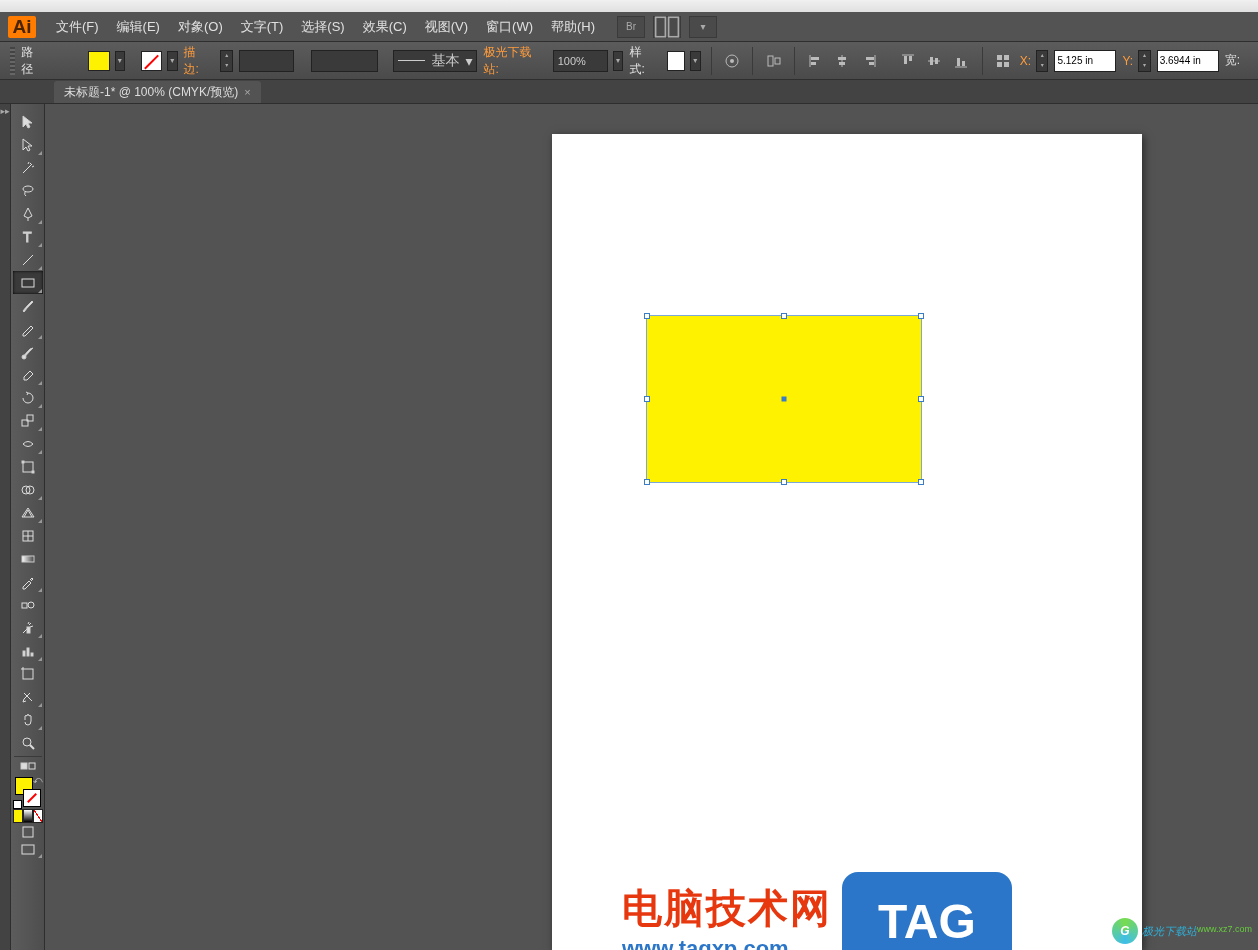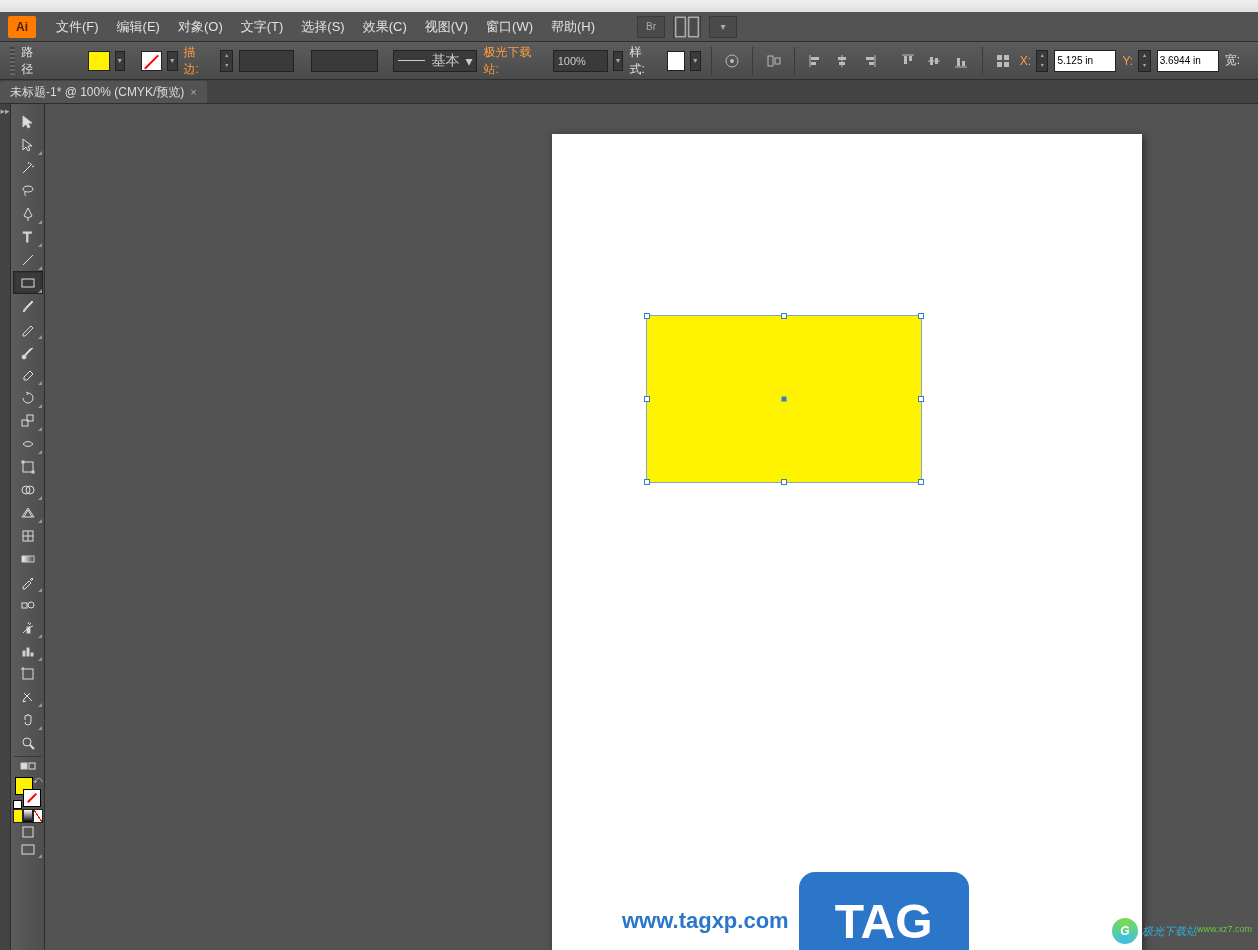--- a/index.html
+++ b/index.html
@@ -1,23 +1,23 @@
 <!DOCTYPE html>
 <html><head>
 <meta charset="utf-8">
 <style>
 * { margin: 0; padding: 0; box-sizing: border-box; font-family: "Microsoft YaHei", sans-serif; }
 body { width: 1258px; height: 950px; background: #535353; overflow: hidden; font-size: 12px; color: #ccc; }
 
 .titlebar { height: 12px; background: linear-gradient(#f0f0f0, #e0e0e0); }
 
 .menubar { height: 30px; background: #535353; display: flex; align-items: center; padding-left: 8px; gap: 2px; border-bottom: 1px solid #2e2e2e; }
-.logo { width: 28px; height: 22px; background: #ff7c00; color: #4a2400; font-weight: bold; font-size: 12px; display: flex; align-items: center; justify-content: center; border-radius: 2px; margin-right: 10px; }
+.logo { width: 28px; height: 22px; background: #ff7c00; color: #4a2400; font-weight: bold; font-size: 19px; display: flex; align-items: center; justify-content: center; border-radius: 2px; margin-right: 10px; }
 .menu-item { padding: 4px 8px; color: #e0e0e0; font-size: 13px; cursor: pointer; }
-.menubar-right { margin-left: 32px; display: flex; gap: 8px; }
+.menubar-right { margin-left: 12px; display: flex; gap: 8px; }
 .mb-btn { width: 28px; height: 22px; background: #4a4a4a; border: 1px solid #3a3a3a; display: flex; align-items: center; justify-content: center; color: #aaa; font-size: 10px; }
 
 .controlbar { height: 38px; background: linear-gradient(#5c5c5c, #4a4a4a); display: flex; align-items: center; padding: 0 10px; gap: 6px; border-bottom: 1px solid #2e2e2e; position: relative; }
 .cb-handle { width: 6px; height: 28px; background: repeating-linear-gradient(0deg, #666 0 2px, #444 2px 4px); }
 .cb-label { font-size: 12px; color: #e0e0e0; margin-right: 8px; }
 .cb-label.orange { color: #ff9c3c; }
 .swatch { width: 24px; height: 20px; border: 1px solid #222; display: inline-block; vertical-align: middle; }
 .swatch.fill { background: #fff200; }
 .swatch.none { background: #fff; position: relative; }
 .swatch.none::after { content: ""; position: absolute; left: 0; right: 0; top: 50%; height: 2px; background: red; transform: rotate(-45deg); }
@@ -27,21 +27,21 @@
 .spinner div { flex: 1; font-size: 6px; color: #aaa; text-align: center; line-height: 9px; }
 .style-box { width: 75px; height: 22px; background: #3a3a3a; border: 1px solid #222; display: flex; align-items: center; padding: 0 4px; font-size: 11px; color: #aaa; }
 .stroke-box { width: 95px; height: 22px; background: #3a3a3a; border: 1px solid #222; display: flex; align-items: center; padding: 0 4px; font-size: 14px; color: #ccc; justify-content: flex-end; }
 .stroke-box .line { flex: 1; height: 1px; background: #ccc; margin-right: 6px; }
 .sep { width: 1px; height: 28px; background: #3a3a3a; margin: 0 4px; }
 .icon-btn { width: 24px; height: 22px; background: transparent; border: none; display: flex; align-items: center; justify-content: center; color: #bbb; }
 .icon-btn svg { width: 16px; height: 16px; }
 .coord-label { color: #ff9c3c; font-size: 12px; }
 .coord-input { width: 62px; height: 22px; background: #fff; border: 1px solid #222; color: #000; padding: 0 2px; font-size: 10px; }
 
-.tabbar { height: 24px; background: #434343; display: flex; align-items: flex-end; border-bottom: 1px solid #2e2e2e; }
+.tabbar { height: 24px; background: #434343; display: flex; align-items: flex-end; padding-left: 54px; border-bottom: 1px solid #2e2e2e; }
 .tab { height: 22px; background: #535353; padding: 0 10px; display: flex; align-items: center; gap: 6px; font-size: 12px; color: #ddd; border-top-left-radius: 3px; border-top-right-radius: 3px; }
 .tab-close { color: #aaa; font-size: 11px; }
 
 .workspace { position: absolute; top: 104px; left: 0; right: 0; bottom: 0; display: flex; }
 .col-toggle { width: 11px; background: #434343; border-right: 1px solid #2e2e2e; display: flex; align-items: flex-start; justify-content: center; padding-top: 2px; }
 .col-toggle span { color: #aaa; font-size: 9px; }
 .toolbox { width: 34px; background: linear-gradient(90deg, #5c5c5c, #4e4e4e); border-right: 1px solid #2e2e2e; display: flex; flex-direction: column; align-items: center; padding-top: 6px; gap: 0px; }
 .tool { width: 30px; height: 23px; display: flex; align-items: center; justify-content: center; color: #ddd; position: relative; }
 .tool.active { background: #3a3a3a; box-shadow: inset 0 0 3px #000; }
 .tool svg { width: 16px; height: 16px; fill: #ccc; stroke: #ccc; }
@@ -447,20 +447,21 @@
         <div class="handle" style="right:-3px;top:-3px"></div>
         <div class="handle" style="left:-3px;top:50%;margin-top:-3px"></div>
         <div class="handle" style="right:-3px;top:50%;margin-top:-3px"></div>
         <div class="handle" style="left:-3px;bottom:-3px"></div>
         <div class="handle" style="left:50%;bottom:-3px;margin-left:-3px"></div>
         <div class="handle" style="right:-3px;bottom:-3px"></div>
         <div class="center-pt"></div>
       </div>
       <div class="watermark">
         <div class="wm-text">
+          <div class="wm-cn">电脑技术网</div>
           <div class="wm-url">www.tagxp.com</div>
         </div>
         <div class="wm-tag">TAG</div>
       </div>
     </div>
     <div class="wm2">
       <div class="wm2-ico">G</div>
       <div class="wm2-txt">
         <span class="wm2-cn">极光下载站</span>
         <span class="wm2-url">www.xz7.com</span>

